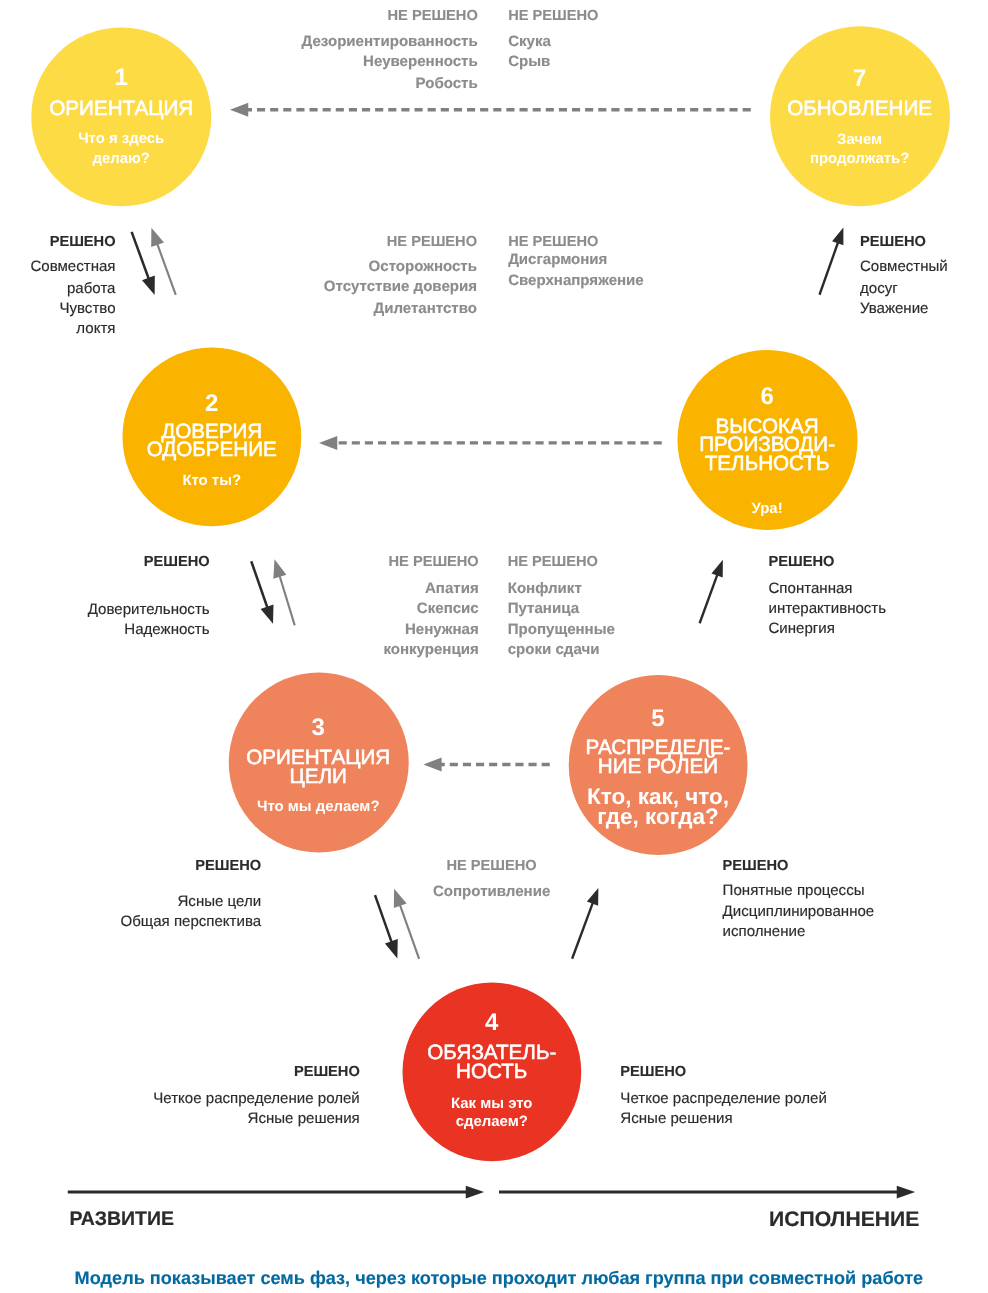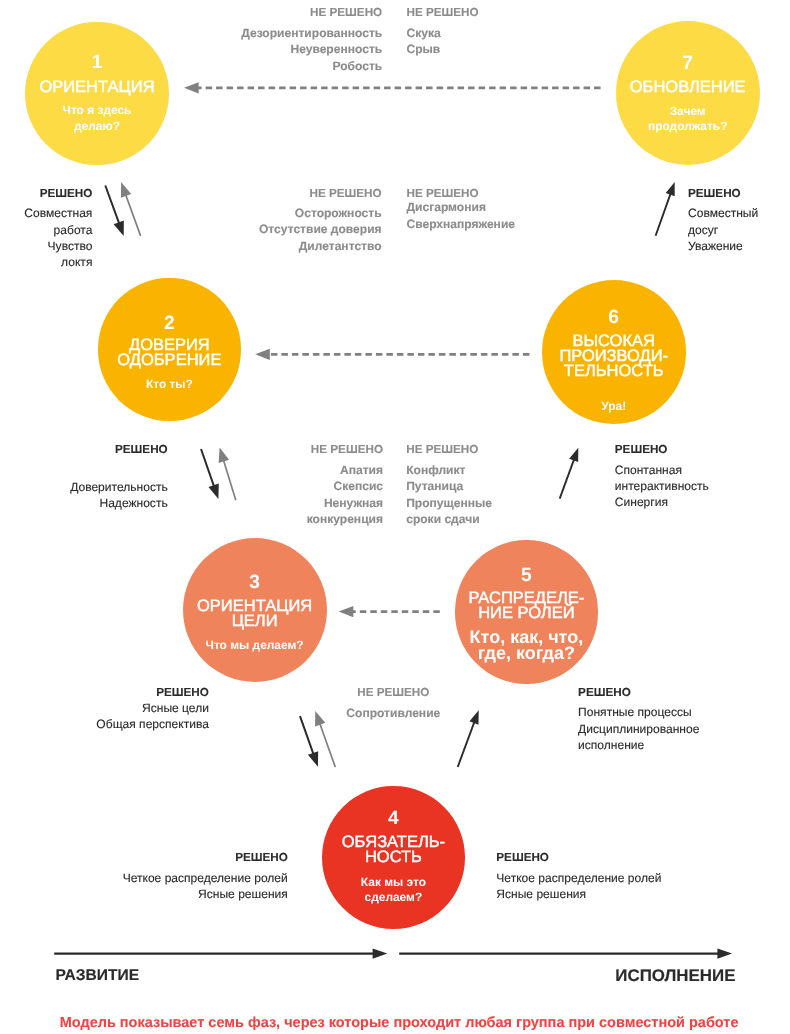--- a/index.html
+++ b/index.html
@@ -178,21 +178,21 @@
 <div class="ann la dark" style="left: 614.8px; top: 444.1px; color: rgb(43, 43, 43);">
       <div class="h">РЕШЕНО</div>
       <div class="items" style="margin-top:5.9px;">
         <div class="it">Спонтанная</div>
         <div class="it">интерактивность</div>
         <div class="it">Синергия</div>
       </div>
     </div>
 <div class="ann ra dark" style="right: 581.1px; top: 687.4px; color: rgb(43, 43, 43);">
       <div class="h">РЕШЕНО</div>
-      <div class="items" style="margin-top:1px;">
+      <div class="items" style="margin-top:14px;">
         <div class="it">Ясные цели</div>
         <div class="it">Общая перспектива</div>
       </div>
     </div>
 <div class="ann ca gray" style="left: 393.3px; transform: translateX(-50%); top: 687.2px; color: rgb(140, 140, 140);">
       <div class="h">НЕ РЕШЕНО</div>
       <div class="items" style="margin-top:5.9px;">
         <div class="it">Сопротивление</div>
       </div>
     </div>
@@ -269,14 +269,14 @@
       </g>
 <g>
         <line x1="54.2" y1="953.6" x2="373.0" y2="953.6" stroke="#2B2B2B" stroke-width="2.4"></line>
         <polygon points="387.3,953.6 372.6,948.5 372.6,958.7" fill="#2B2B2B"></polygon>
         <line x1="399.2" y1="953.6" x2="718.0" y2="953.6" stroke="#2B2B2B" stroke-width="2.4"></line>
         <polygon points="732.1,953.6 717.4,948.5 717.4,958.7" fill="#2B2B2B"></polygon>
       </g>
 </svg>
 <div class="axlabel" style="left: 55.5px; top: 968.2px; font-size: 15.6px; line-height: 15.6px; color: rgb(43, 43, 43);">РАЗВИТИЕ</div>
 <div class="axlabel" style="left: 615.3px; top: 967.6px; font-size: 16.9px; line-height: 16.9px; color: rgb(43, 43, 43);">ИСПОЛНЕНИЕ</div>
-<div class="caption" style="left: 59.7px; top: 1015.7px; color: #ef4444;">Модель показывает семь фаз, через которые проходит любая группа при совместной работе</div>
+<div class="caption" style="left: 59.7px; top: 1015.7px; color: #0369a1;">Модель показывает семь фаз, через которые проходит любая группа при совместной работе</div>
 </div>
 
 </body></html>

